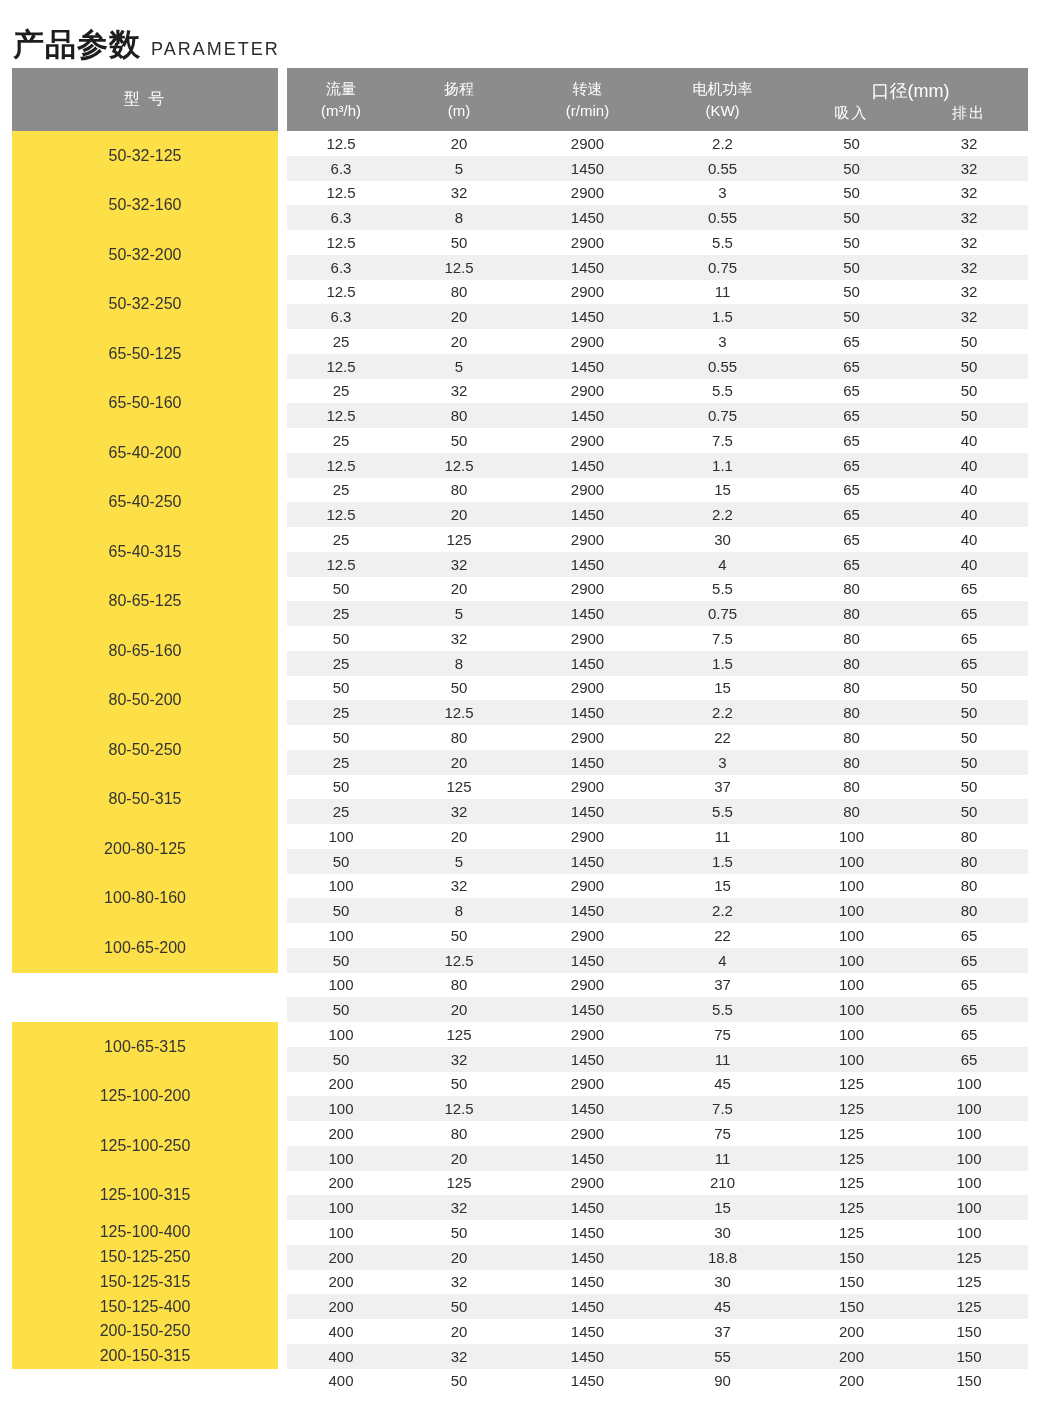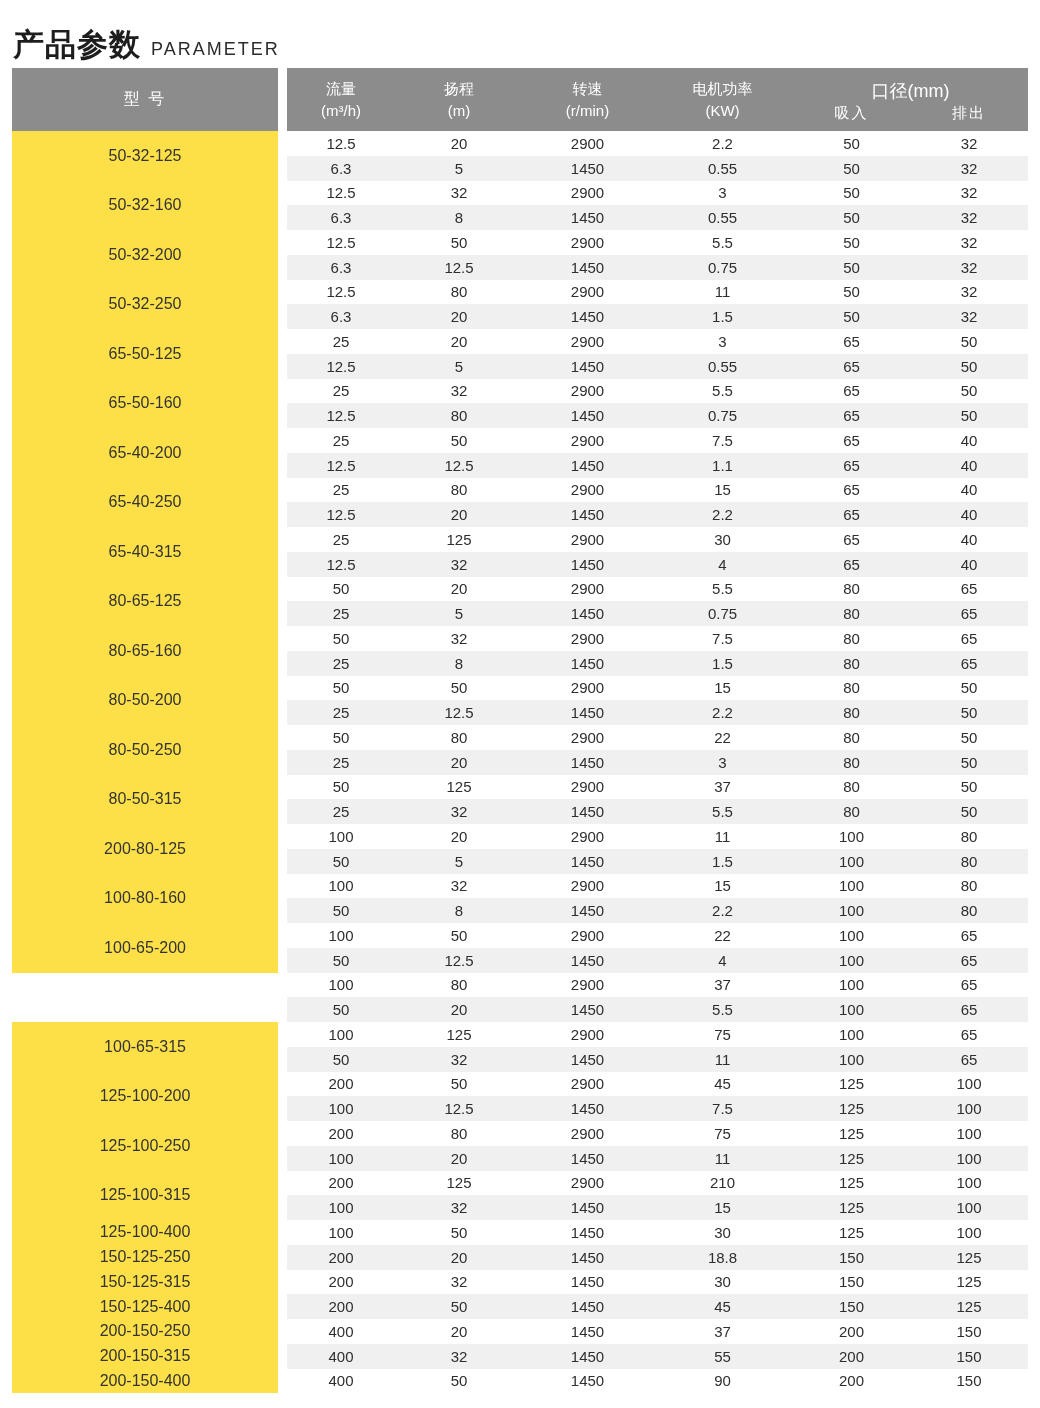--- a/index.html
+++ b/index.html
@@ -486,21 +486,20 @@
         <div class="cell" style="grid-area: 49 / 6;">37</div>
         <div class="cell" style="grid-area: 49 / 7;">200</div>
         <div class="cell" style="grid-area: 49 / 8;">150</div>
         <div class="model-cell" style="grid-area: 50 / 1 / span 1;">200-150-315</div>
         <div class="cell stripe" style="grid-area: 50 / 3;">400</div>
         <div class="cell stripe" style="grid-area: 50 / 4;">32</div>
         <div class="cell stripe" style="grid-area: 50 / 5;">1450</div>
         <div class="cell stripe" style="grid-area: 50 / 6;">55</div>
         <div class="cell stripe" style="grid-area: 50 / 7;">200</div>
         <div class="cell stripe" style="grid-area: 50 / 8;">150</div>
-        <div class="model-cell" style="grid-area: 51 / 1 / span 1;">200-150-400</div>
         <div class="cell" style="grid-area: 51 / 3;">400</div>
         <div class="cell" style="grid-area: 51 / 4;">50</div>
         <div class="cell" style="grid-area: 51 / 5;">1450</div>
         <div class="cell" style="grid-area: 51 / 6;">90</div>
         <div class="cell" style="grid-area: 51 / 7;">200</div>
         <div class="cell" style="grid-area: 51 / 8;">150</div>
       </div>
 
   </div>
 </div>

